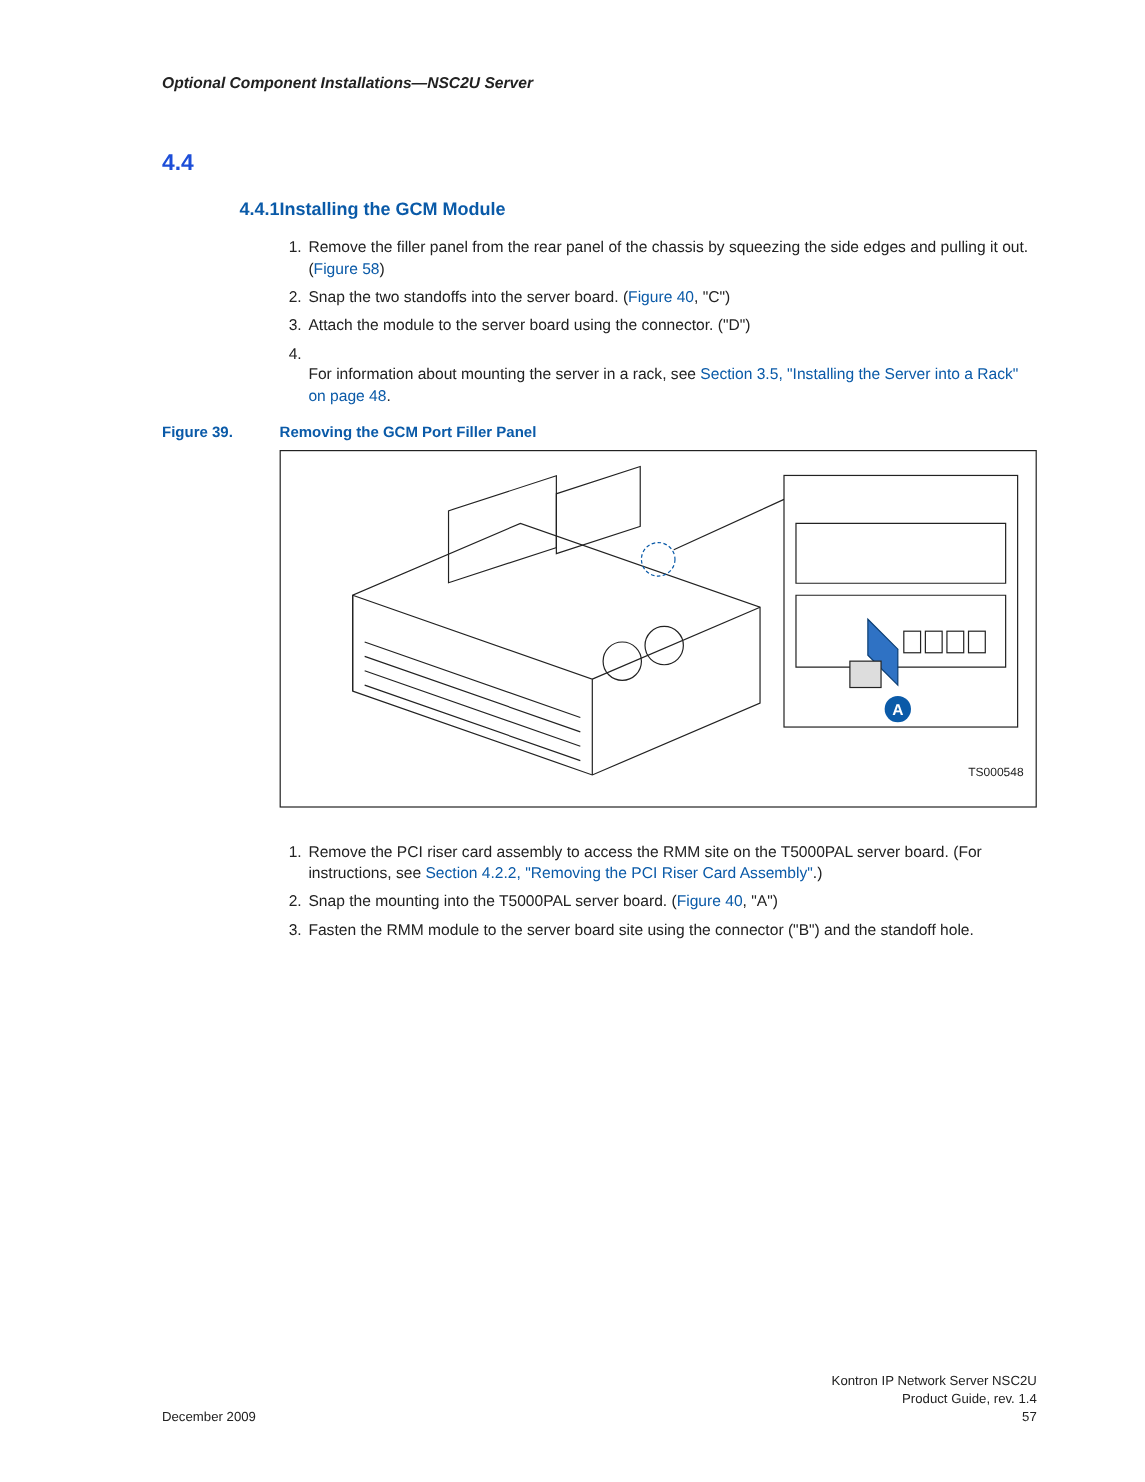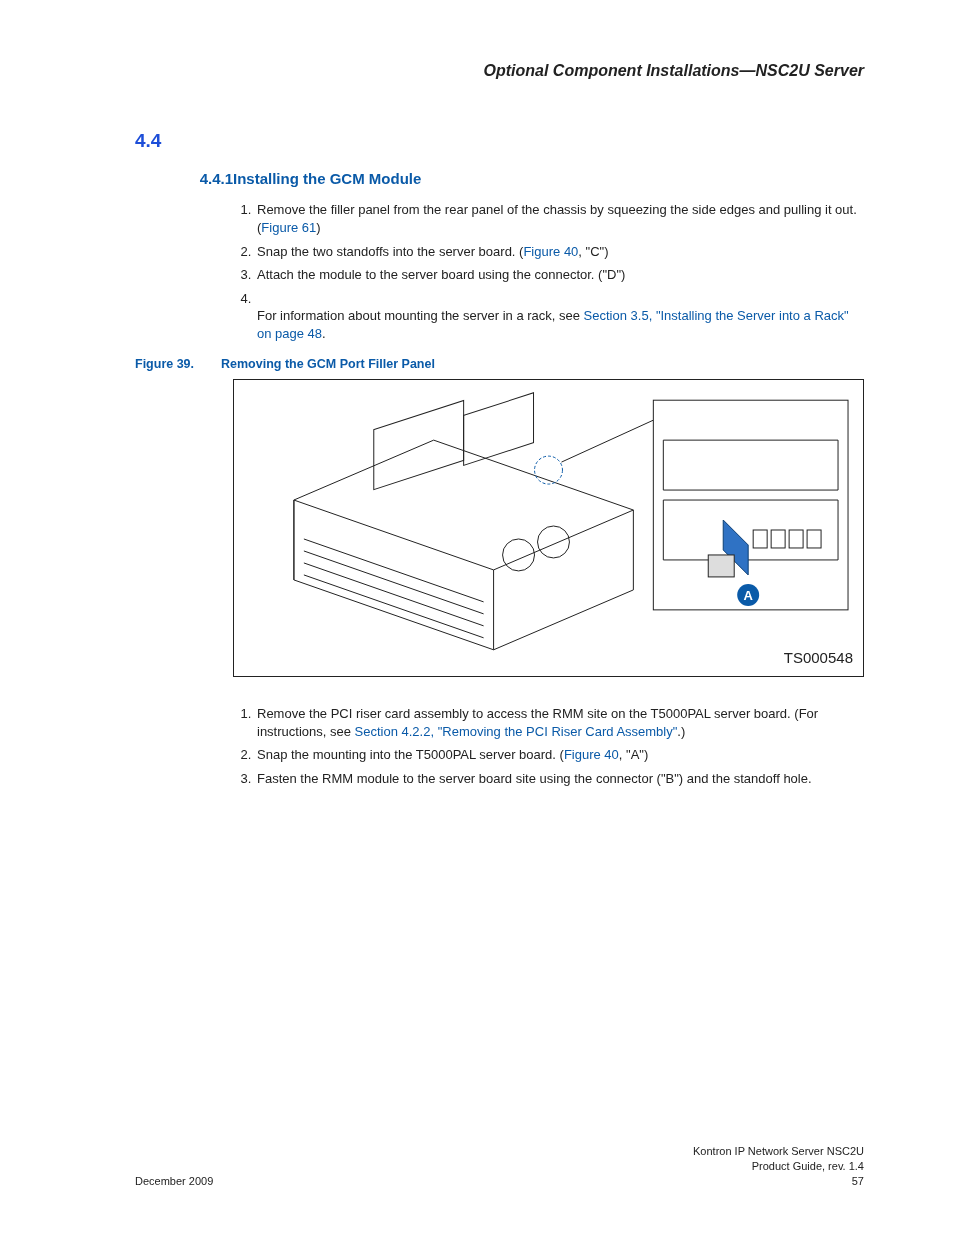--- a/index.html
+++ b/index.html
@@ -15,24 +15,23 @@
     width: 954px;
     height: 1235px;
     position: relative;
     box-sizing: border-box;
     padding: 60px 90px 40px 135px;
     line-height: 1.35;
   }
   .running-head {
     font-style: italic;
     font-weight: bold;
-    font-size: 16px;
+    font-size: 13px;
     margin-bottom: 46px;
     color: #222;
-    text-align: right;
   }
   h1.section {
     color: #1d4ed8;
     font-size: 19px;
     font-weight: bold;
     margin: 0 0 16px 0;
     display: flex;
   }
   h1.section .num {
     display: inline-block;
@@ -71,40 +70,40 @@
     color: #0a5aa8;
   }
   .figcap {
     color: #0a5aa8;
     font-weight: bold;
     font-size: 12.5px;
     margin: 4px 0 6px 0;
     display: flex;
   }
   .figcap .fignum {
-    width: 86px;
+    width: 98px;
     display: inline-block;
     flex-shrink: 0;
   }
   .figure-box {
     margin: 0 0 28px 98px;
     border: 1px solid #222;
     height: 296px;
     position: relative;
     background: #fff;
   }
   .figure-box svg {
     width: 100%;
     height: 100%;
   }
   .fig-id {
     position: absolute;
     right: 10px;
-    bottom: 8px;
-    font-size: 15px;
+    bottom: 21px;
+    font-size: 10px;
     font-family: Arial, sans-serif;
     color: #222;
   }
   .footer {
     position: absolute;
     left: 135px;
     right: 90px;
     bottom: 46px;
     font-size: 11px;
     display: flex;
@@ -128,21 +127,21 @@
   </h1>
 
 
   <h2 class="subsection">
     <span class="num">4.4.1</span>
     <span>Installing the GCM Module</span>
   </h2>
 
   <ol class="steps">
     <li>
-      <span> Remove the filler panel from the rear panel of the chassis by squeezing the side edges and pulling it out. (</span><span class="xref">Figure 61</span><span>)</span>
+      <span> Remove the filler panel from the rear panel of the chassis by squeezing the side edges and pulling it out. (</span><span class="xref">Figure 58</span><span>)</span>
     </li>
     <li>
       <span>Snap the two standoffs into the server board. (</span><span class="xref">Figure 40</span><span>, "C")</span>
     </li>
     <li>Attach the module to the server board using the connector. ("D")</li>
     <li>
       <br>
       <span>For information about mounting the server in a rack, see </span><span class="xref">Section 3.5, "Installing the Server into a Rack" on page 48</span><span>.</span>
     </li>
   </ol>

